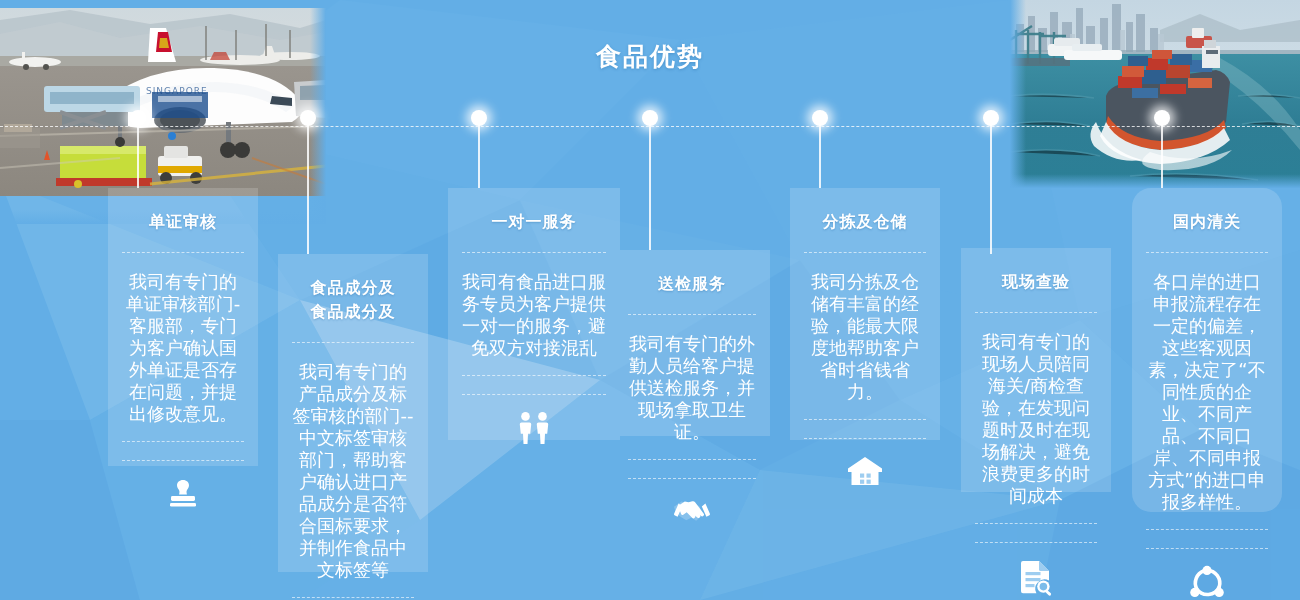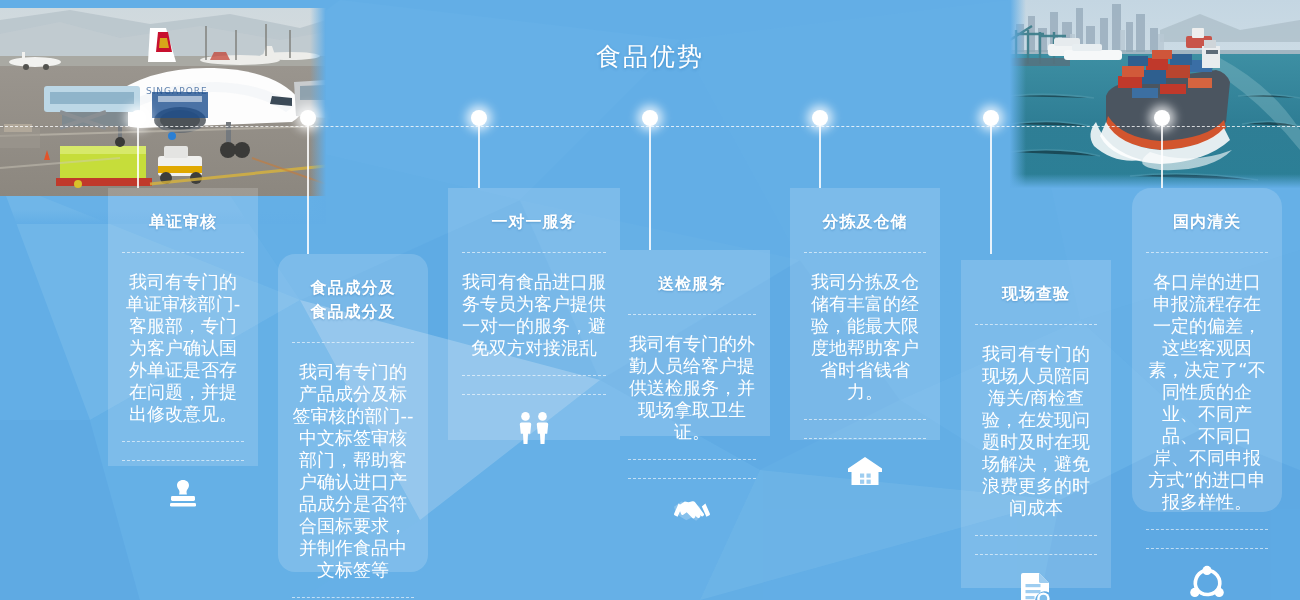--- a/index.html
+++ b/index.html
@@ -27,21 +27,21 @@
     background:linear-gradient(to left,rgba(99,174,230,0),#63aee6);
   }
   .photo-fade-b{
     position:absolute; bottom:0; left:0; width:100%; height:14px;
     background:linear-gradient(to bottom,rgba(99,174,230,0),#63aee6);
   }
   
   #page-title{
     position:absolute; left:0; top:40px; width:1300px;
     text-align:center; color:#ffffff;
-    font-size:25px; font-weight:normal; letter-spacing:2px;
+    font-size:25px; font-weight:bold; letter-spacing:2px;
     text-shadow:0 1px 3px rgba(40,110,170,.45);
   }
   
   #timeline{
     position:absolute; left:0; top:126px; width:1300px; height:2px;
     border-top:1px dashed rgba(255,255,255,.78);
   }
   .node{ position:absolute; top:118px; }
   .node .dot{
     position:absolute; left:-8px; top:-8px; width:16px; height:16px;
@@ -350,21 +350,21 @@
         <div class="rule bottom"></div>
         <div class="rule bottom2"></div>
         <div class="icon-wrap">
           <svg width="34" height="34" viewBox="0 0 34 34">
       <path d="M17 3c-3.6 0-6 2.4-6 5.3 0 2 1 3.1 1.7 4.3.6 1 .9 1.9.7 3.1l-.3 1.8h7.8l-.3-1.8c-.2-1.2.1-2.1.7-3.1.7-1.2 1.7-2.3 1.7-4.3C23 5.4 20.6 3 17 3z"></path>
       <rect x="5" y="19" width="24" height="5" rx="1.4"></rect>
       <rect x="4" y="26" width="26" height="3.4" rx="1.2"></rect>
     </svg>
         </div>
       </div>
-      <div class="card" style="left: 234px; top: 254px; width: 150px; height: 318px; border-radius: 17px;">
+      <div class="card" style="left: 234px; top: 254px; width: 150px; height: 318px;">
         <div class="card-title"><span>食品成分及</span><br><span>食品成分及</span></div>
         <div class="rule top"></div>
         <div class="card-body">我司有专门的产品成分及标签审核的部门--中文标签审核部门，帮助客户确认进口产品成分是否符合国标要求，并制作食品中文标签等</div>
         <div class="rule bottom"></div>
         <div class="rule bottom2"></div>
         <div class="icon-wrap">
           <svg width="36" height="36" viewBox="0 0 36 36">
       <path d="M5.5 14.2 L14.6 5.2 a2.4 2.4 0 0 1 1.9-.7 l8.4 .5 a1.8 1.8 0 0 1 1.7 1.7 l.5 8.4 a2.4 2.4 0 0 1-.7 1.9 l-9 9.1 a2.3 2.3 0 0 1-3.3 0 l-8.6-8.6 a2.3 2.3 0 0 1 0-3.3 z"></path>
       <circle cx="21.6" cy="11.4" r="2.5" fill="#9ecdf0"></circle>
       <path d="M27.3 9.4 l4.4 4.4 a2.3 2.3 0 0 1 0 3.3 l-9 9.1 a2.3 2.3 0 0 1-3.3 0 l-1-1 9.6-9.6 a2.4 2.4 0 0 0 .7-1.9 z" opacity=".85"></path>
@@ -410,21 +410,21 @@
         <div class="icon-wrap">
           <svg width="36" height="32" viewBox="0 0 36 32">
       <path d="M18 2 L35 13.4 L35 17 L31.5 17 L31.5 30 L4.5 30 L4.5 17 L1 17 L1 13.4 Z"></path>
       <rect x="13" y="18.5" width="4.2" height="4.2" fill="#9ecdf0"></rect>
       <rect x="19.5" y="18.5" width="4.2" height="4.2" fill="#9ecdf0"></rect>
       <rect x="13" y="24.6" width="4.2" height="4.2" fill="#9ecdf0"></rect>
       <rect x="19.5" y="24.6" width="4.2" height="4.2" fill="#9ecdf0"></rect>
     </svg>
         </div>
       </div>
-      <div class="card" style="left: 917px; top: 260px; width: 150px; height: 328px; justify-content: space-between;">
+      <div class="card" style="left: 917px; top: 248px; width: 150px; height: 244px; justify-content: space-between;">
         <div class="card-title"><span>现场查验</span></div>
         <div class="rule top"></div>
         <div class="card-body">我司有专门的现场人员陪同海关/商检查验，在发现问题时及时在现场解决，避免浪费更多的时间成本</div>
         <div class="rule bottom"></div>
         <div class="rule bottom2"></div>
         <div class="icon-wrap">
           <svg width="34" height="38" viewBox="0 0 34 38">
       <path d="M4 2h16l10 10v9.5a9.4 9.4 0 0 0-12.6 12.8H4a2 2 0 0 1-2-2V4a2 2 0 0 1 2-2z"></path>
       <path d="M20 2 l10 10 h-8.4 a1.6 1.6 0 0 1-1.6-1.6 z" fill="#9ecdf0"></path>
       <rect x="6.5" y="13" width="15" height="3.2" fill="#9ecdf0"></rect>

